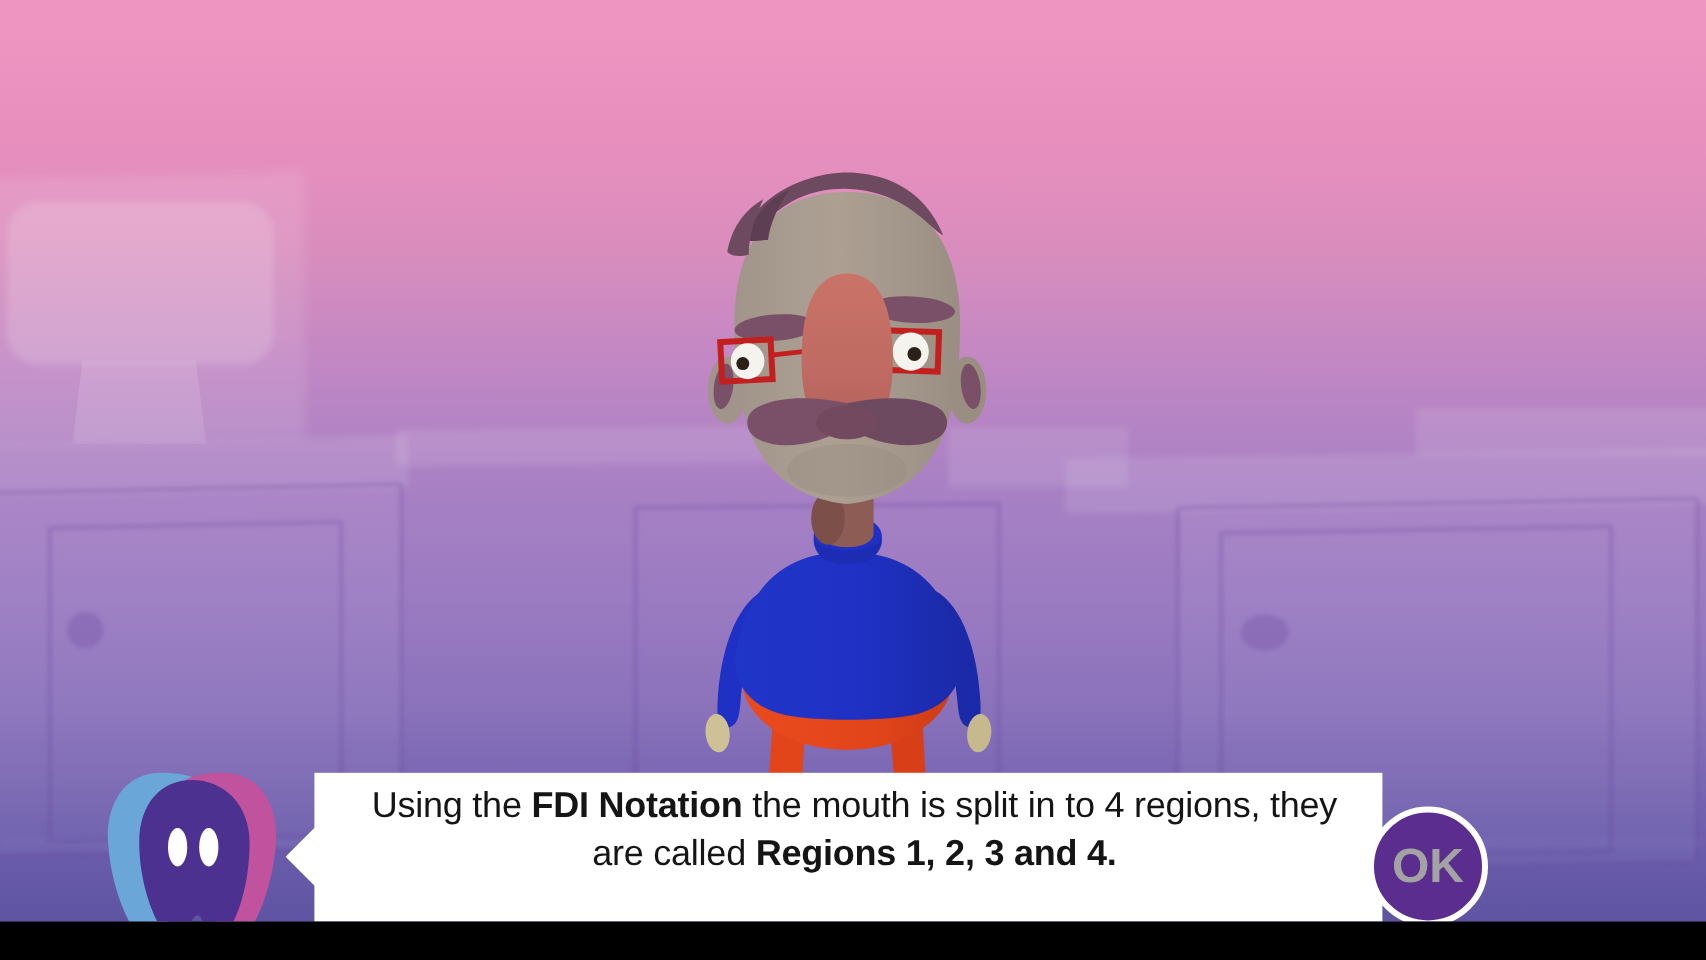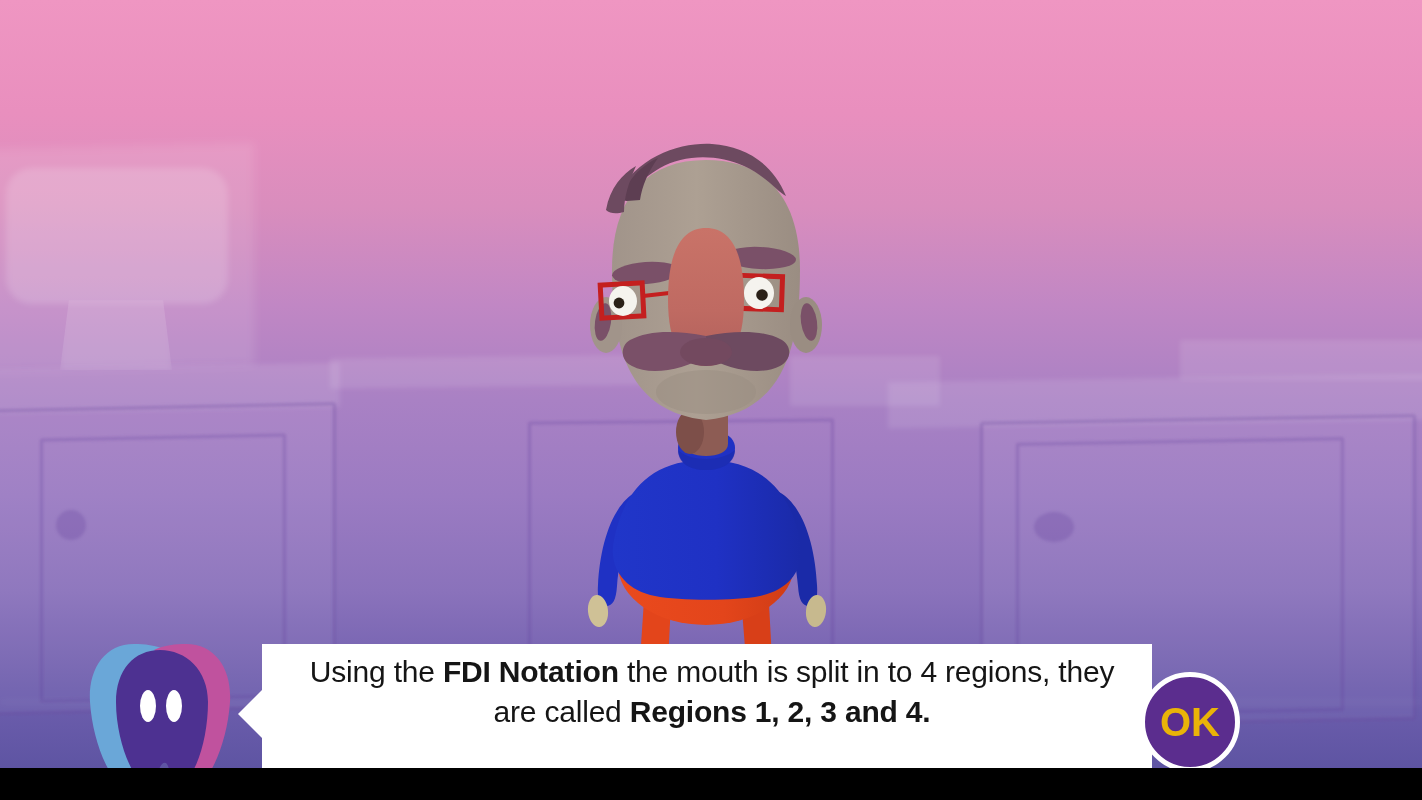--- a/index.html
+++ b/index.html
@@ -109,21 +109,21 @@
     width:100px;height:100px;
     border-radius:50%;
     background:#5b2d8e;
     border:5px solid #ffffff;
     box-sizing:border-box;
     display:flex;align-items:center;justify-content:center;
     z-index:45;
     cursor:pointer;
   }
   #ok-label{
-    color:#eab308;
+    color:#a3a3a3;
     font-size:40px;
     font-weight:bold;
     letter-spacing:0px;
     font-family:"Liberation Sans",sans-serif;
     line-height:1;
   }
 
   
   #tooth-logo{
     position:absolute;

